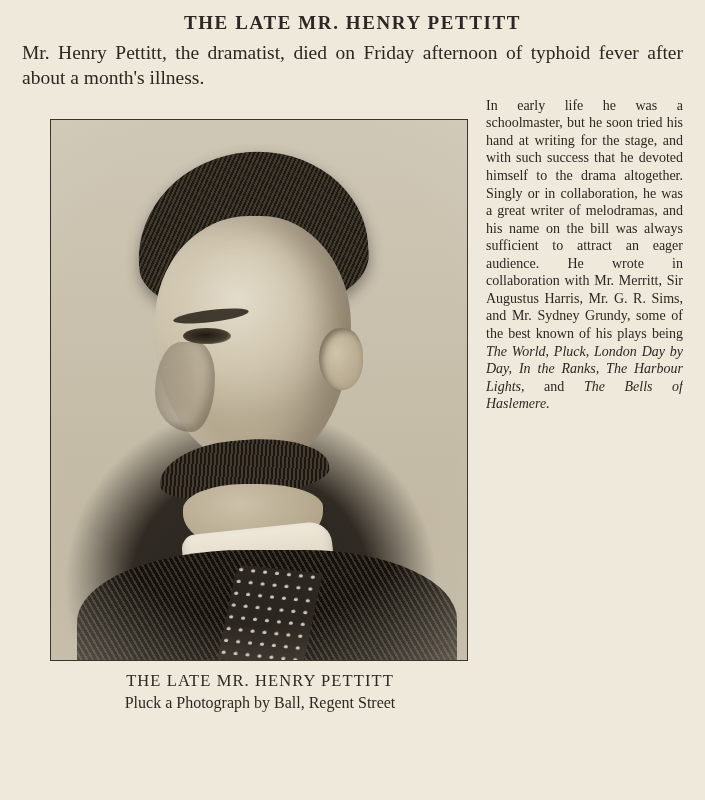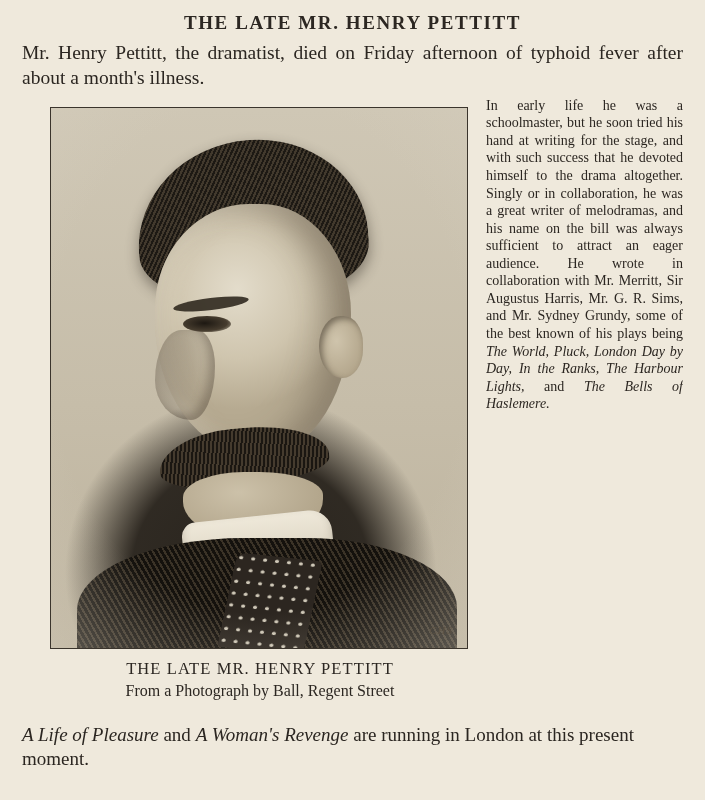--- a/index.html
+++ b/index.html
@@ -44,21 +44,21 @@
     margin: 0 0 2px 0;
   }
   .body-wrap {
     position: relative;
     margin: 6px 22px 0 22px;
     height: 620px;
   }
   .figure {
     float: left;
     width: 420px;
-    margin: 10px 16px 0 4px;
+    margin: 22px 16px 0 4px;
     padding-left: 24px;
   }
   .portrait-frame {
     width: 416px;
     height: 540px;
     border: 1.5px solid #3a342c;
     background: #d9d2c2;
     position: relative;
     overflow: hidden;
   }
@@ -248,27 +248,24 @@
           <div class="chin"></div>
           <div class="collar"></div>
           <div class="shoulders"></div>
           <div class="tie"></div>
           <div class="vignette"></div>
           <div class="artist-mark">CHS</div>
         </div>
       </div>
       <div class="caption">
         <div class="caption-title">THE LATE MR. HENRY PETTITT</div>
-        <div class="caption-sub">From a Photograph by Ball, Regent Street</div>
+        <div class="caption-sub">Pluck a Photograph by Ball, Regent Street</div>
       </div>
     </div>
 
     <div class="column">
       <p><span>In early life he was a schoolmaster, but he soon tried his hand at writing for the stage, and with such success that he devoted himself to the drama altogether. Singly or in collaboration, he was a great writer of melodramas, and his name on the bill was always sufficient to attract an eager audience. He wrote in collaboration with Mr. Merritt, Sir Augustus Harris, Mr. G. R. Sims, and Mr. Sydney Grundy, some of the best known of his plays being </span><i>The World, Pluck, London Day by Day, In the Ranks, The Harbour Lights,</i><span> and </span><i>The Bells of Haslemere.</i></p>
     </div>
 
   </div>
 
-  <div class="closing">
-    <p><i>A Life of Pleasure</i><span> and </span><i>A Woman's Revenge</i><span> are running in London at this present moment.</span></p>
-  </div>
 
 </div>
 
 </body></html>

